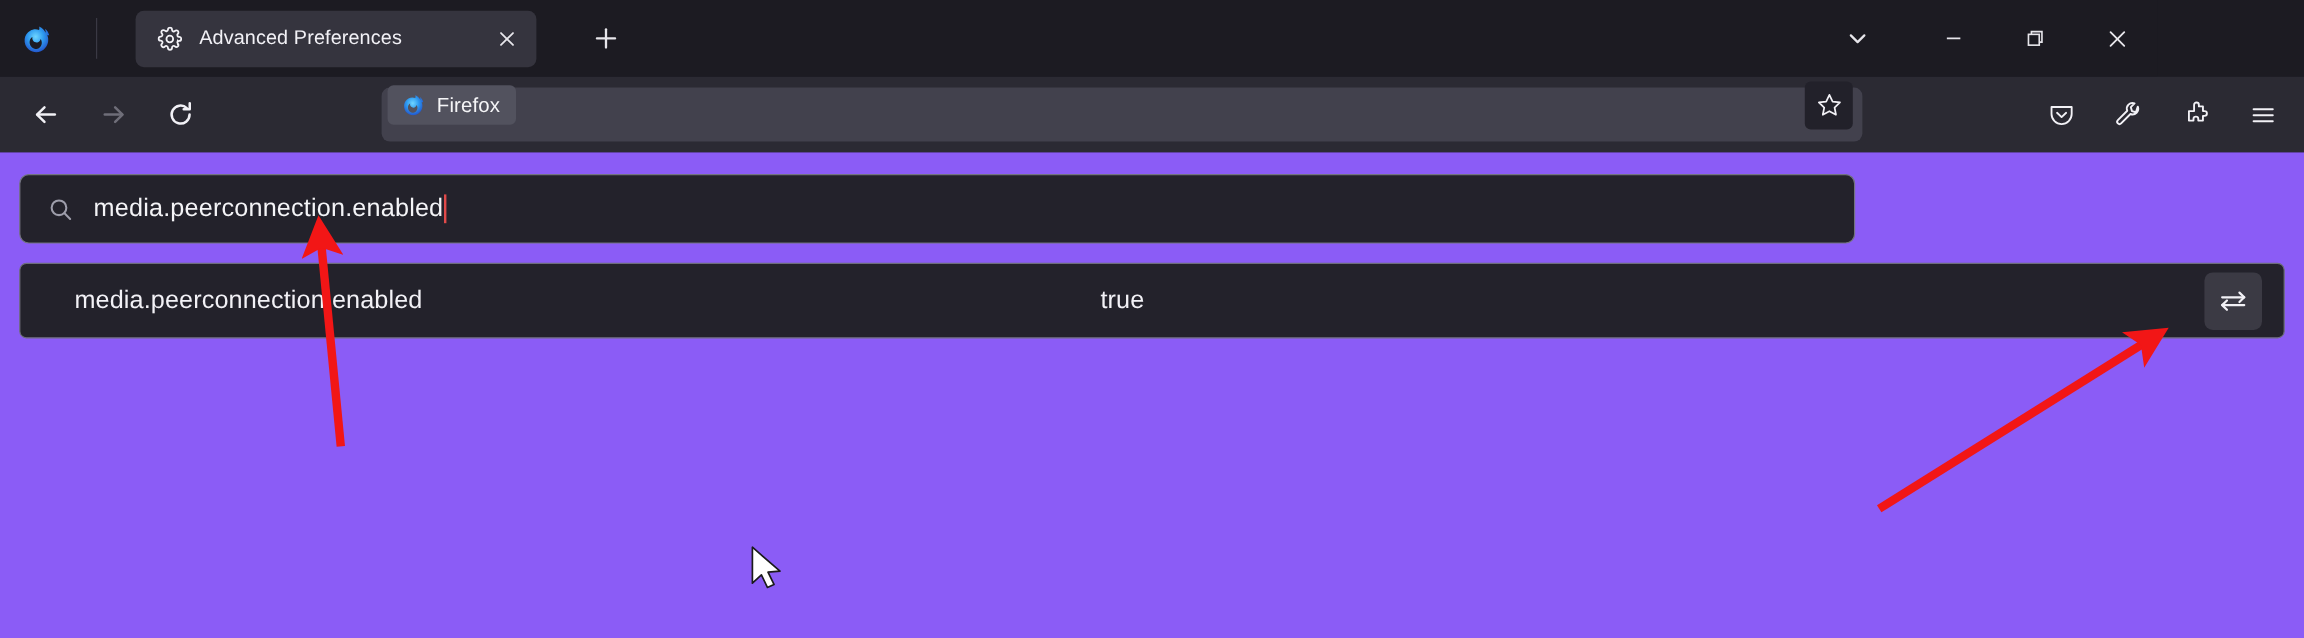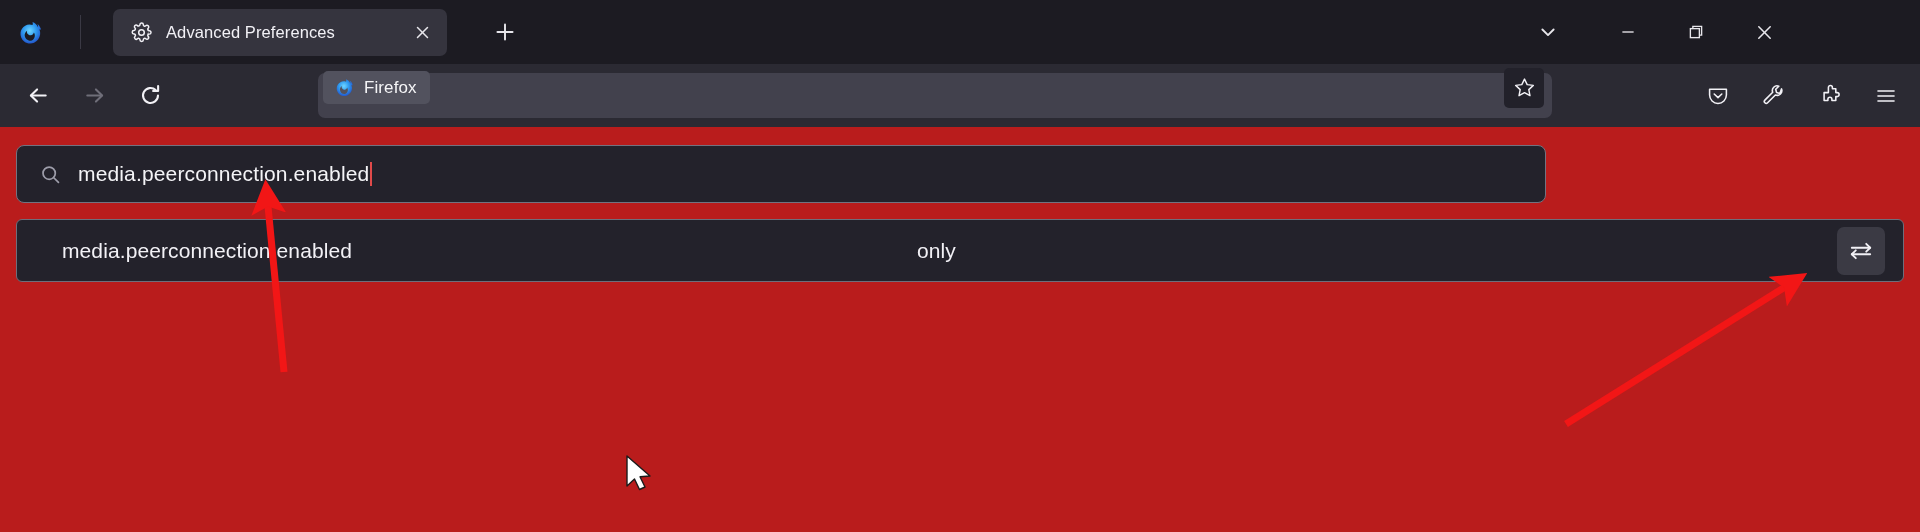--- a/index.html
+++ b/index.html
@@ -94,21 +94,21 @@
   }
   .toolbar-right {
     position: absolute; right: 6px; top: 0; height: 63px;
     display: flex; align-items: center;
   }
   .toolbar-right .navbtn { margin-left: 6px; margin-right: 6px; }
 
   
   .content {
     position: absolute; left: 0; top: 127px; width: 1920px; height: 405px;
-    background: #b91c1c;
+    background: #8b5cf6;
   }
   .searchrow {
     position: absolute; left: 0; top: 18px; width: 1920px; height: 58px;
     display: flex; align-items: center;
   }
   .search-wrap {
     position: absolute; left: 16px; top: 0; width: 1530px; height: 58px;
     background: #23222b; border: 1px solid #737380; border-radius: 8px;
     display: flex; align-items: center; padding-left: 22px;
   }
@@ -305,21 +305,21 @@
         </span>
         <span class="search-text" title="Search preference name">media.peerconnection.enabled</span>
           <span class="caret"></span>
       </div>
 
     </div>
 
     <div class="table">
       <div class="row">
         <span class="cell-name">media.peerconnection.enabled</span>
-        <span class="cell-value">only</span>
+        <span class="cell-value">true</span>
         <span class="toggle-btn">
           <svg width="26" height="26" viewBox="0 0 24 24" fill="none" stroke="#f2f1f6" stroke-width="1.7" stroke-linecap="round" stroke-linejoin="round">
             <line x1="3.5" y1="9" x2="20.5" y2="9"></line>
             <polyline points="16.8,5.4 20.5,9 16.8,12.6"></polyline>
             <line x1="20.5" y1="15" x2="3.5" y2="15"></line>
             <polyline points="7.2,11.4 3.5,15 7.2,18.6"></polyline>
           </svg>
         </span>
       </div>
     </div>

